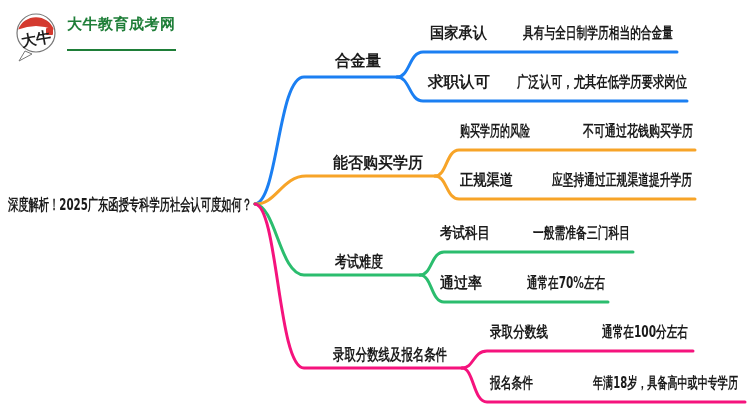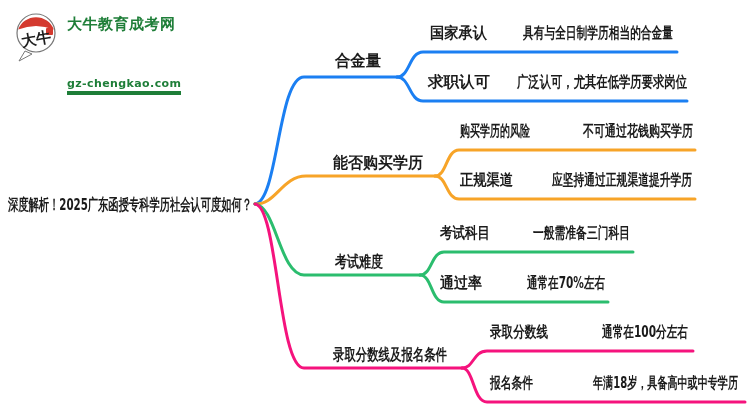--- a/index.html
+++ b/index.html
@@ -2,21 +2,21 @@
 <html><head>
 <meta charset="utf-8">
 <style>
   html,body { margin:0; padding:0; background:#fff; }
   .canvas {
     position:relative; width:750px; height:410px; background:#ffffff;
     overflow:hidden; font-family:"DejaVu Sans","Liberation Sans",sans-serif;
   }
   
   .logo { position:absolute; left:12px; top:8px; display:flex; align-items:flex-start; gap:7px; }
-  .logo-text { display:flex; flex-direction:column; padding-bottom:0; border-bottom:4px solid #8b5cf6; margin-top:7px;gap:43px; }
+  .logo-text { display:flex; flex-direction:column; padding-bottom:15px; border-bottom:2px solid #8b5cf6; margin-top:7px; }
   .logo-title { font-size:15px; font-weight:bold; letter-spacing:0.5px; line-height:1.25; white-space:nowrap; }
   .logo-domain { font-size:11px; font-weight:bold; letter-spacing:0.4px; line-height:1.3; white-space:nowrap; }
   
   .map { position:absolute; left:0; top:0; }
   .map path { fill:none; stroke-width:3; stroke-linecap:round; }
   .map text { font-family:"DejaVu Sans","Liberation Sans",sans-serif; font-weight:bold; fill:#1b1b1b; font-size:15.5px; }
   .map text.topic { font-size:16px; }
   .map text.main-label { font-size:16px; }
   .logo-icon text { font-weight:bold; fill:#1d1d1d; }
 </style>
@@ -28,21 +28,20 @@
   <div class="logo">
     <svg class="logo-icon" width="48" height="54" viewBox="0 0 48 54">
       <path d="M13,43 L7,53 L20,46 Z" fill="#ffffff" stroke="#777" stroke-width="1"></path>
       <circle cx="24" cy="25" r="19" fill="#ffffff" stroke="#777" stroke-width="1.2"></circle>
       <path d="M6.2,21.5 A19,19 0 0 1 41.8,21.5 Q24,14.5 6.2,21.5 Z" fill="#d43a2f"></path>
       <rect x="34" y="20" width="7" height="7" rx="1" fill="#d43a2f"></rect>
       <text x="9" y="36" font-size="15" transform="rotate(-10 24 30)">大牛</text>
     </svg>
     <div class="logo-text" style="border-bottom-color: rgb(30, 126, 56);">
       <span class="logo-title" style="color: rgb(30, 126, 56);">大牛教育成考网</span>
-      <span class="logo-domain" style="color: rgb(30, 126, 56);">gz-chengkao.com</span>
     </div>
   </div>
 
   <svg class="map" width="750" height="410" viewBox="0 0 750 410">
 
     <text class="topic" x="8" y="210" textLength="244" lengthAdjust="spacingAndGlyphs">深度解析！2025广东函授专科学历社会认可度如何？</text>
 
     <g>
       <path d="M255,204 C278,202 278,77 304,77 H397" stroke="#1b7ff2"></path>
       <path d="M397,77 C410,77 409,52 423,52 H677" stroke="#1b7ff2"></path>

